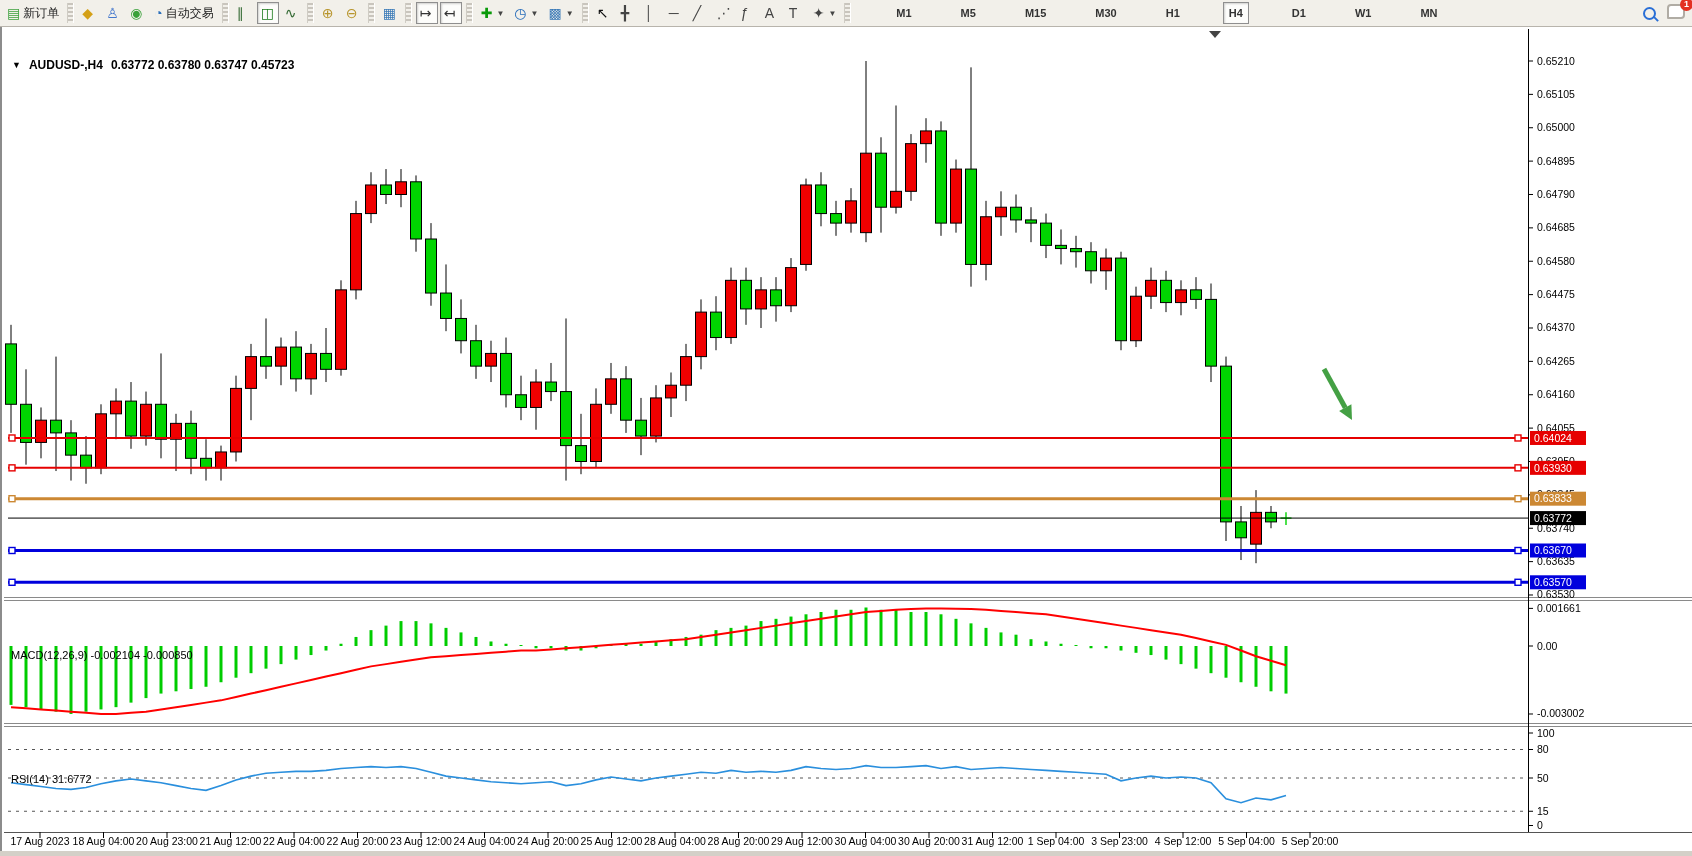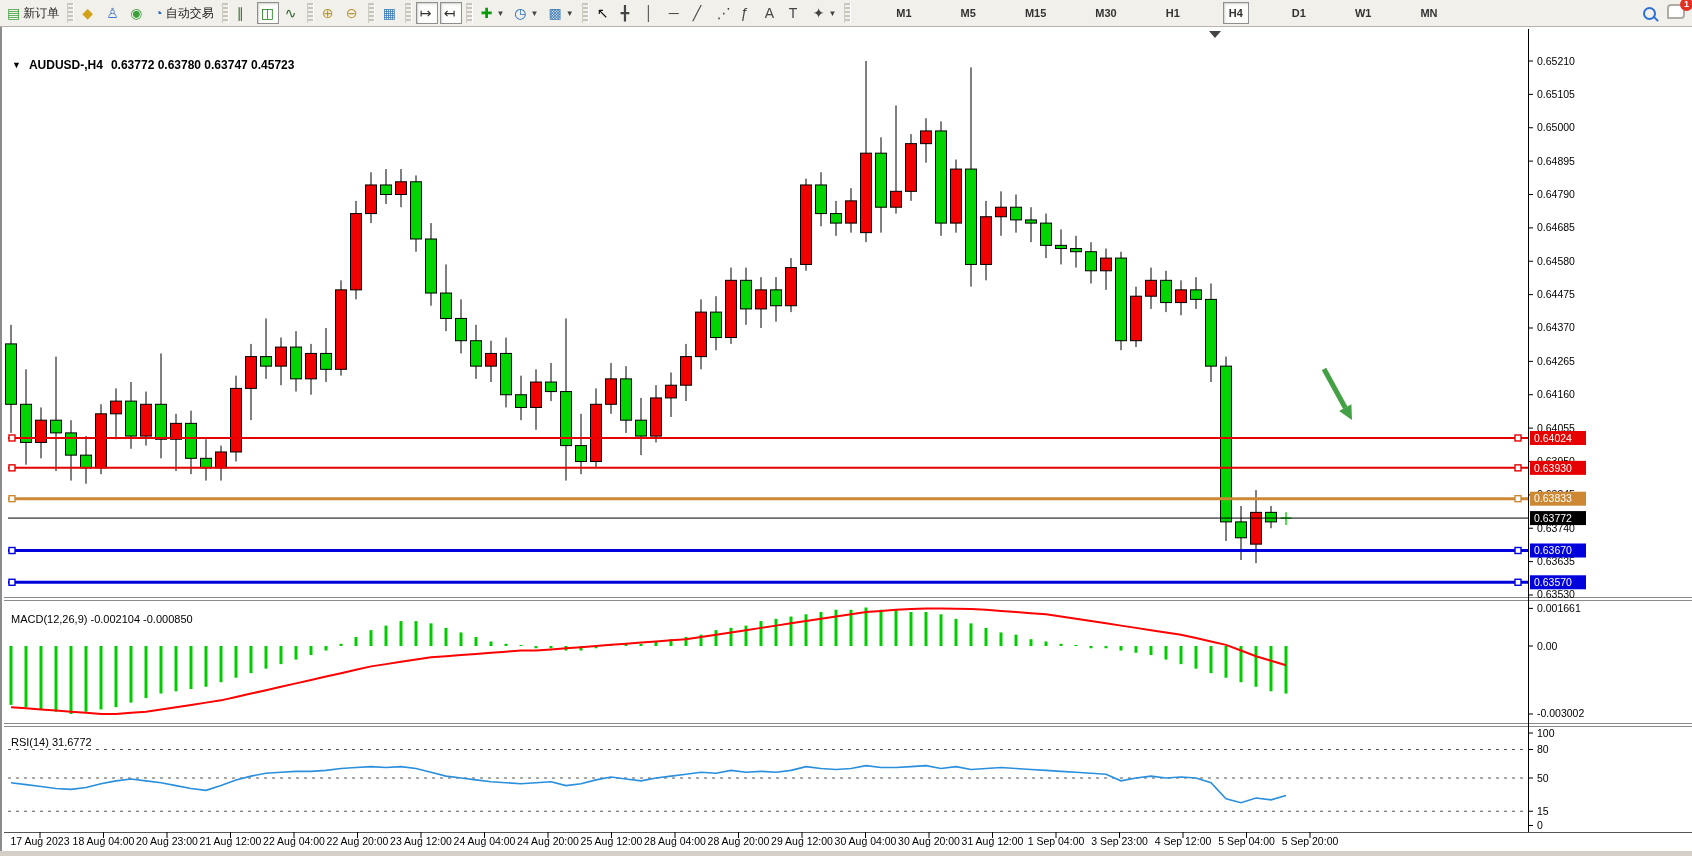--- a/index.html
+++ b/index.html
@@ -22,22 +22,22 @@
   .bubble{width:14px;height:11px;border:2px solid #b0aca4;border-radius:4px 4px 4px 1px;display:inline-block;position:relative;background:#fff;}
   .notify-wrap{position:relative;display:inline-block;}
   .badge{position:absolute;top:-6px;right:-8px;background:#e33022;color:#fff;border-radius:50%;
     width:13px;height:13px;font-size:9px;line-height:13px;text-align:center;font-weight:bold;}
   
   .chart-area{position:absolute;left:0;top:27px;width:1692px;height:824px;background:#fff;
     border-left:2px solid #8c8c8c;border-right:1px solid #8c8c8c;box-sizing:border-box;}
   .title-row{position:absolute;left:10px;top:31px;z-index:4;font-size:12px;color:#000;font-weight:bold;display:flex;gap:8px;align-items:center;}
   .title-row .drop{font-size:9px;color:#000;}
   .ind-label{position:absolute;z-index:4;font-size:11px;color:#000;left:9px;}
-  .macd-label{top:586px;}
-  .rsi-label{top:709px;}
+  .macd-label{top:622px;}
+  .rsi-label{top:746px;}
   svg{position:absolute;left:0;top:0;}
   text{font-family:"Liberation Sans",sans-serif;}
 </style>
 </head>
 <body>
 
 <div class="app">
   <div class="toolbar" id="toolbar">
       <div class="tb-group">
         <button class="tb-btn">

